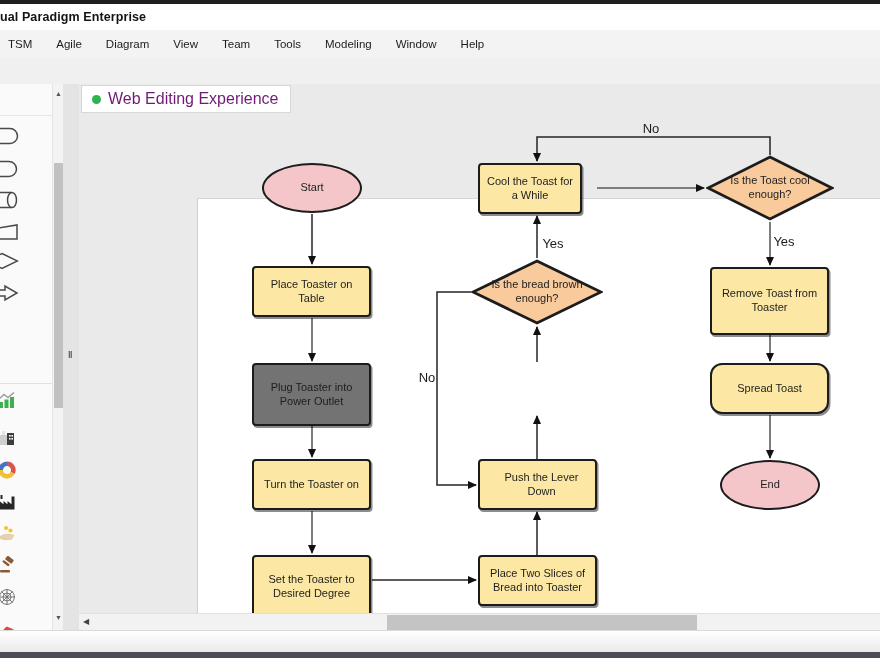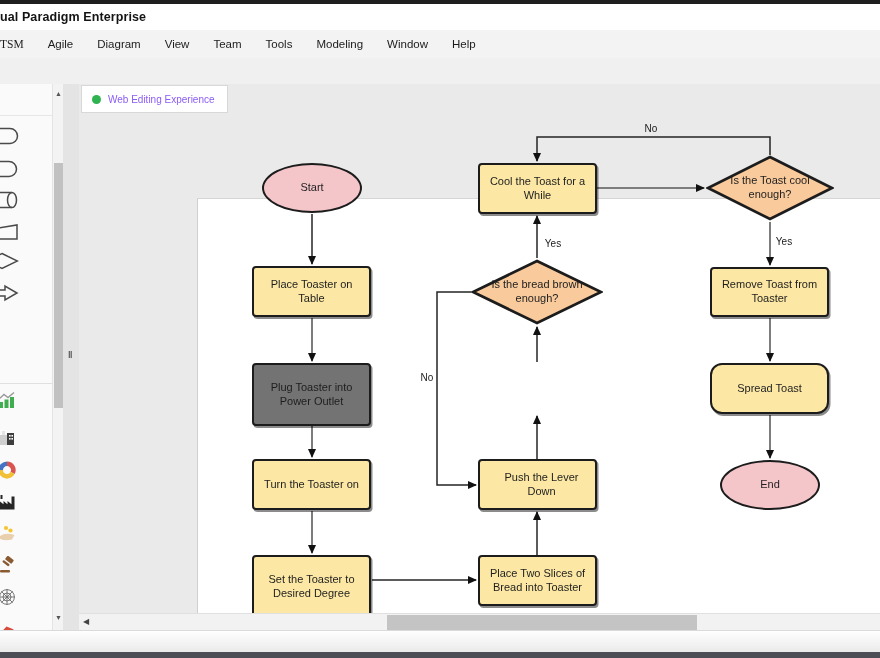--- a/index.html
+++ b/index.html
@@ -6,21 +6,21 @@
   #app{position:relative;width:880px;height:658px;overflow:hidden;
        font-family:"Liberation Sans",sans-serif;background:#fff;-webkit-font-smoothing:antialiased;}
   
   .top-edge{position:absolute;left:0;top:0;width:880px;height:4px;background:#1e1e1e;}
   .titlebar{position:absolute;left:0;top:4px;width:880px;height:26px;background:#ffffff;
             display:flex;align-items:center;}
   .titlebar .title{font-size:12.5px;color:#141414;font-weight:bold;letter-spacing:.1px;margin-left:0px;}
   .menubar{position:absolute;left:0;top:30px;width:880px;height:28px;background:#f3f3f3;
            border-bottom:1px solid #e3e3e3;display:flex;align-items:center;gap:24px;}
   .menubar .mitem{font-size:11.5px;color:#1c1c1c;cursor:default;white-space:nowrap;}
-  .menubar .mitem:first-child{margin-left:0;font-family:Liberation Serif, serif;}
+  .menubar .mitem:first-child{margin-left:8px;}
   .toolstrip{position:absolute;left:0;top:58px;width:880px;height:26px;background:#f0f0f0;
              border-bottom:1px solid #dcdcdc;}
   
   .palette{position:absolute;left:0;top:84px;width:52px;height:546px;background:#fafafa;}
   .palette .sec-line1{position:absolute;left:0;top:31px;width:52px;height:1px;background:#e6e6e6;}
   .palette .sec-line2{position:absolute;left:0;top:299px;width:52px;height:1px;background:#e0e0e0;}
   .picon{position:absolute;left:0;width:20px;height:20px;overflow:hidden;}
   .picon svg{display:block;}
   .picon.tool svg{margin-left:-15px;}
   .picon.sten svg{margin-left:-2px;}
@@ -32,40 +32,40 @@
   .vscroll .vthumb{position:absolute;left:1px;top:79px;width:9px;height:245px;background:#c1c1c1;}
   .splitter{position:absolute;left:63px;top:84px;width:16px;height:546px;background:#e4e4e4;}
   .splitter .grip{position:absolute;left:5px;top:266px;font-size:9px;color:#4a4a4a;font-weight:bold;letter-spacing:0px;}
   
   .canvas-area{position:absolute;left:79px;top:84px;width:801px;height:529px;background:#eaeaea;}
   .page{position:absolute;left:118px;top:114px;width:762px;height:499px;background:#ffffff;
         border-left:1px solid #cfcfcf;border-top:1px solid #d6d6d6;}
   .doc-tab{position:absolute;left:81px;top:85px;height:28px;background:#ffffff;border:1px solid #d8d8d8;
            display:flex;align-items:center;padding:0 12px 0 10px;box-sizing:border-box;}
   .doc-tab .dot{width:9px;height:9px;border-radius:50%;margin-right:7px;}
-  .doc-tab .tlabel{font-size:10px;color:#8b5cf6;white-space:nowrap;}
+  .doc-tab .tlabel{font-size:16px;color:#701a75;white-space:nowrap;}
   
   .hscroll{position:absolute;left:79px;top:613px;width:801px;height:17px;background:#f2f2f2;
            border-top:1px solid #e0e0e0;}
   .hscroll .left{position:absolute;left:4px;top:0;width:12px;height:16px;color:#444;font-size:8px;line-height:16px;}
   .hscroll .hthumb{position:absolute;left:308px;top:1px;width:310px;height:15px;background:#c4c4c4;}
   .statusbar{position:absolute;left:0;top:630px;width:880px;height:22px;
              background:linear-gradient(#ffffff,#e9e9e9);border-top:1px solid #dadada;}
   .bottom-strip{position:absolute;left:0;top:652px;width:880px;height:6px;background:#4d4d56;}
   
   #diagram-layer{position:absolute;left:0;top:0;width:880px;height:658px;pointer-events:none;}
   #diagram-layer .edge-svg{position:absolute;left:0;top:0;}
   .node{position:absolute;box-sizing:border-box;display:flex;align-items:center;justify-content:center;
         text-align:center;font-size:11px;line-height:1.25;color:#1e1e1e;pointer-events:auto;}
   .node.process{border:2px solid #1c1c1c;border-radius:4px;box-shadow:1.5px 2px 0 rgba(0,0,0,.45);padding:2px 5px;}
   .node.terminal{border:2.4px solid #1c1c1c;border-radius:50%;}
   .node.decision{border:none;padding:0;}
   .node.decision svg{position:absolute;left:0;top:0;}
   .node.decision .dlabel{position:relative;width:78%;z-index:2;}
-  .edge-label{position:absolute;transform:translate(-50%,-50%);font-size:10px;color:#1b1b1b;
+  .edge-label{position:absolute;transform:translate(-50%,-50%);font-size:13px;color:#1b1b1b;
               white-space:nowrap;pointer-events:none;}
 </style>
 </head>
 <body>
 
 <div id="app">
 
   <div class="top-edge"></div>
 
   <div class="titlebar">
@@ -254,30 +254,30 @@
       </div>
       <div class="node process" style="left: 478px; top: 459px; width: 119px; height: 51px; background: rgb(252, 232, 164); border-color: rgb(28, 28, 28); padding-left: 13px;">
         <span>Push the Lever Down</span>
       </div>
       <div class="node decision" style="left: 471px; top: 259px; width: 132px; height: 66px;">
         <svg width="132" height="66">
           <polygon points="66,2 130,33 66,64 2,33" fill="#F8CA9C" stroke="#1C1C1C" stroke-width="2.8" stroke-linejoin="miter"></polygon>
         </svg>
         <span class="dlabel">Is the bread brown enough?</span>
       </div>
-      <div class="node process" style="left: 478px; top: 163px; width: 119px; height: 51px; background: rgb(252, 232, 164); border-color: rgb(28, 28, 28);">
+      <div class="node process" style="left: 478px; top: 163px; width: 104px; height: 51px; background: rgb(252, 232, 164); border-color: rgb(28, 28, 28);">
         <span>Cool the Toast for a While</span>
       </div>
       <div class="node decision" style="left: 706px; top: 155px; width: 128px; height: 66px;">
         <svg width="128" height="66">
           <polygon points="64,2 126,33 64,64 2,33" fill="#F8CA9C" stroke="#1C1C1C" stroke-width="2.8" stroke-linejoin="miter"></polygon>
         </svg>
         <span class="dlabel">Is the Toast cool enough?</span>
       </div>
-      <div class="node process" style="left: 710px; top: 267px; width: 119px; height: 50px; background: rgb(252, 232, 164); border-color: rgb(28, 28, 28);">
+      <div class="node process" style="left: 710px; top: 267px; width: 119px; height: 68px; background: rgb(252, 232, 164); border-color: rgb(28, 28, 28);">
         <span>Remove Toast from Toaster</span>
       </div>
       <div class="node process" style="left: 710px; top: 363px; width: 119px; height: 51px; background: rgb(252, 232, 164); border-color: rgb(28, 28, 28); border-radius: 12px;">
         <span>Spread Toast</span>
       </div>
       <div class="node terminal" style="left: 720px; top: 460px; width: 100px; height: 50px; background: rgb(244, 198, 202);">
         <span>End</span>
       </div>
     </div>
 

